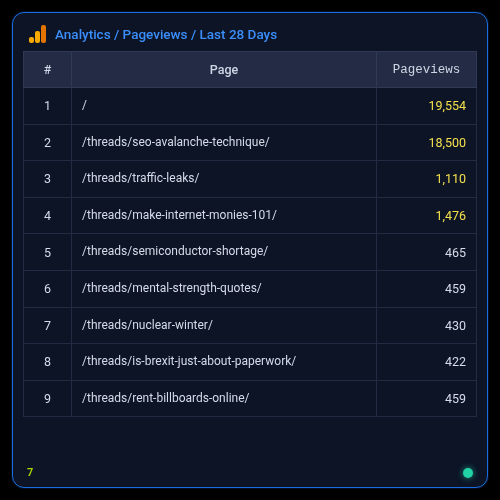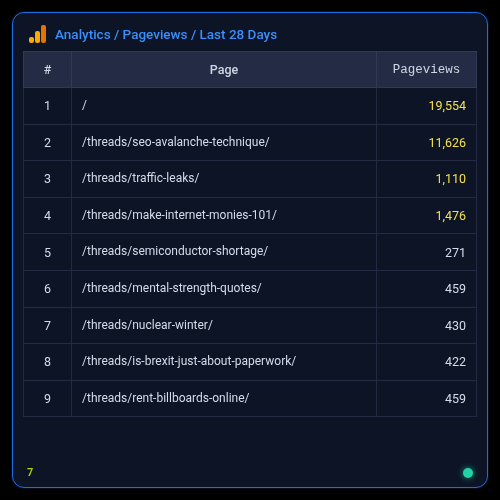--- a/index.html
+++ b/index.html
@@ -127,36 +127,36 @@
       </thead>
       <tbody id="tbody">
           <tr>
             <td class="rank">1</td>
             <td class="page">/</td>
             <td class="views hot">19,554</td>
           </tr>
           <tr>
             <td class="rank">2</td>
             <td class="page">/threads/seo-avalanche-technique/</td>
-            <td class="views hot">11,626</td>
+            <td class="views hot">18,500</td>
           </tr>
           <tr>
             <td class="rank">3</td>
             <td class="page">/threads/traffic-leaks/</td>
             <td class="views hot">1,110</td>
           </tr>
           <tr>
             <td class="rank">4</td>
             <td class="page">/threads/make-internet-monies-101/</td>
             <td class="views hot">1,476</td>
           </tr>
           <tr>
             <td class="rank">5</td>
             <td class="page">/threads/semiconductor-shortage/</td>
-            <td class="views">271</td>
+            <td class="views">465</td>
           </tr>
           <tr>
             <td class="rank">6</td>
             <td class="page">/threads/mental-strength-quotes/</td>
             <td class="views">459</td>
           </tr>
           <tr>
             <td class="rank">7</td>
             <td class="page">/threads/nuclear-winter/</td>
             <td class="views">430</td>

